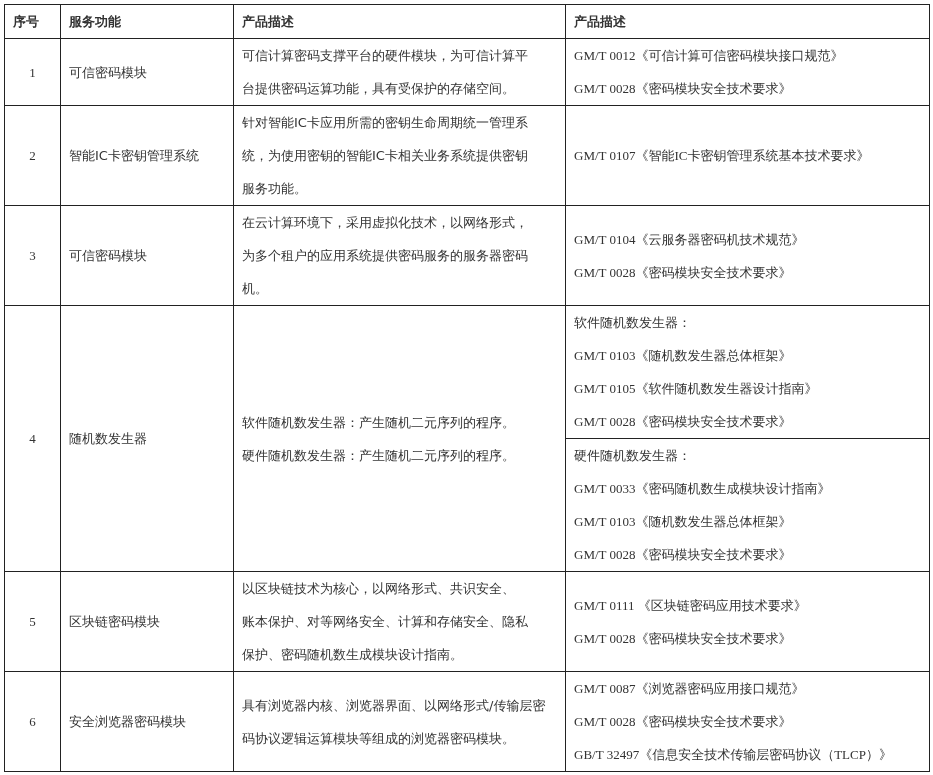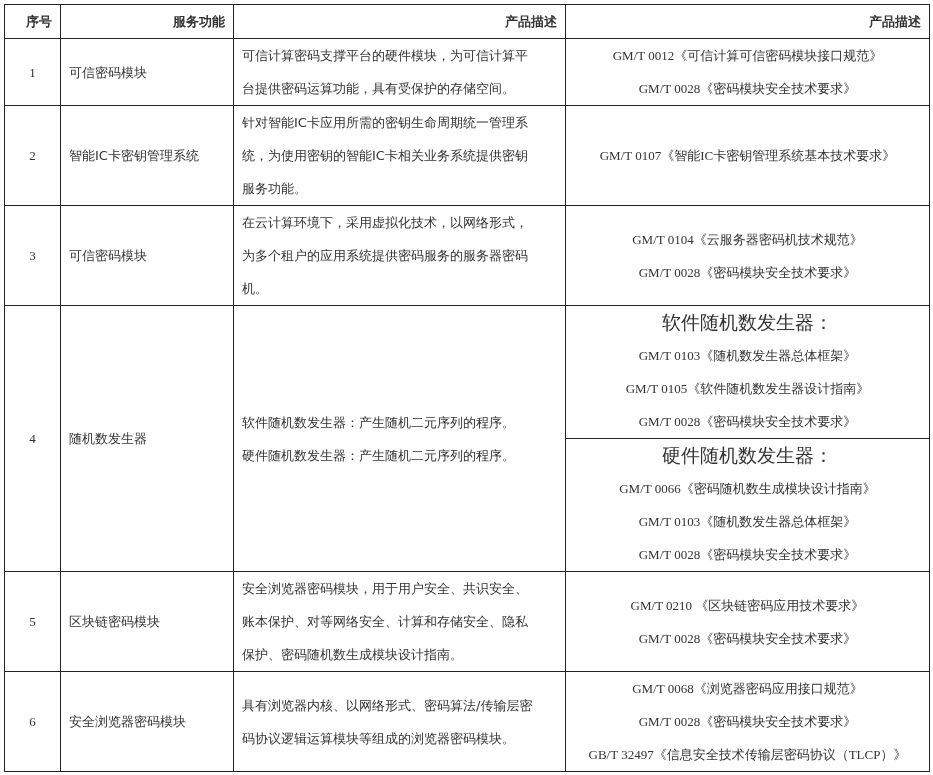--- a/index.html
+++ b/index.html
@@ -25,37 +25,36 @@
     }
     table.cert-table td, table.cert-table th {
       border: 1px solid #222222;
       padding: 0 8px;
       vertical-align: middle;
       line-height: 33px;
       font-size: 13px;
     }
     th {
       font-weight: bold;
-      text-align: right;
+      text-align: left;
       height: 33px;
       color: #333333;
     }
     td.num {
       text-align: center;
       font-family: "Liberation Serif", "DejaVu Serif", serif;
       font-size: 14px;
     }
     td.basis {
       font-family: "Liberation Serif", "DejaVu Serif", serif;
       font-size: 14px;
-      text-align: center;
     }
     td.basis span.cn, .cn {
       font-family: "DejaVu Sans", "Liberation Sans", sans-serif;
-      font-size: 19px;
+      font-size: 13px;
     }
     .line { display: block; white-space: nowrap; }
     col.c1 { width: 56px; }
     col.c2 { width: 173px; }
     col.c3 { width: 332px; }
     col.c4 { width: 364px; }
     tr.r-h { height: 34px; }
     tr.r1 { height: 67px; }
     tr.r2 { height: 100px; }
     tr.r3 { height: 100px; }
@@ -134,47 +133,47 @@
       <td class="basis">
         <span class="line cn">软件随机数发生器：</span>
         <span class="line">GM/T 0103《随机数发生器总体框架》</span>
         <span class="line">GM/T 0105《软件随机数发生器设计指南》</span>
         <span class="line">GM/T 0028《密码模块安全技术要求》</span>
       </td>
     </tr>
     <tr class="r4b">
       <td class="basis">
         <span class="line cn">硬件随机数发生器：</span>
-        <span class="line">GM/T 0066《密码随机数生成模块设计指南》</span>
+        <span class="line">GM/T 0033《密码随机数生成模块设计指南》</span>
         <span class="line">GM/T 0103《随机数发生器总体框架》</span>
         <span class="line">GM/T 0028《密码模块安全技术要求》</span>
       </td>
     </tr>
 
     <tr class="r5">
       <td class="num">5</td>
       <td>区块链密码模块</td>
       <td>
-        <span class="line">安全浏览器密码模块，用于用户安全、共识安全、</span>
+        <span class="line">以区块链技术为核心，以网络形式、共识安全、</span>
         <span class="line">账本保护、对等网络安全、计算和存储安全、隐私</span>
         <span class="line">保护、密码随机数生成模块设计指南。</span>
       </td>
       <td class="basis">
-        <span class="line">GM/T 0210 《区块链密码应用技术要求》</span>
+        <span class="line">GM/T 0111 《区块链密码应用技术要求》</span>
         <span class="line">GM/T 0028《密码模块安全技术要求》</span>
       </td>
     </tr>
 
     <tr class="r6">
       <td class="num">6</td>
       <td>安全浏览器密码模块</td>
       <td>
-        <span class="line">具有浏览器内核、以网络形式、密码算法/传输层密</span>
+        <span class="line">具有浏览器内核、浏览器界面、以网络形式/传输层密</span>
         <span class="line">码协议逻辑运算模块等组成的浏览器密码模块。</span>
       </td>
       <td class="basis">
-        <span class="line">GM/T 0068《浏览器密码应用接口规范》</span>
+        <span class="line">GM/T 0087《浏览器密码应用接口规范》</span>
         <span class="line">GM/T 0028《密码模块安全技术要求》</span>
         <span class="line">GB/T 32497《信息安全技术传输层密码协议（TLCP）》</span>
       </td>
     </tr>
   </tbody>
 </table>
 
 </body></html>

